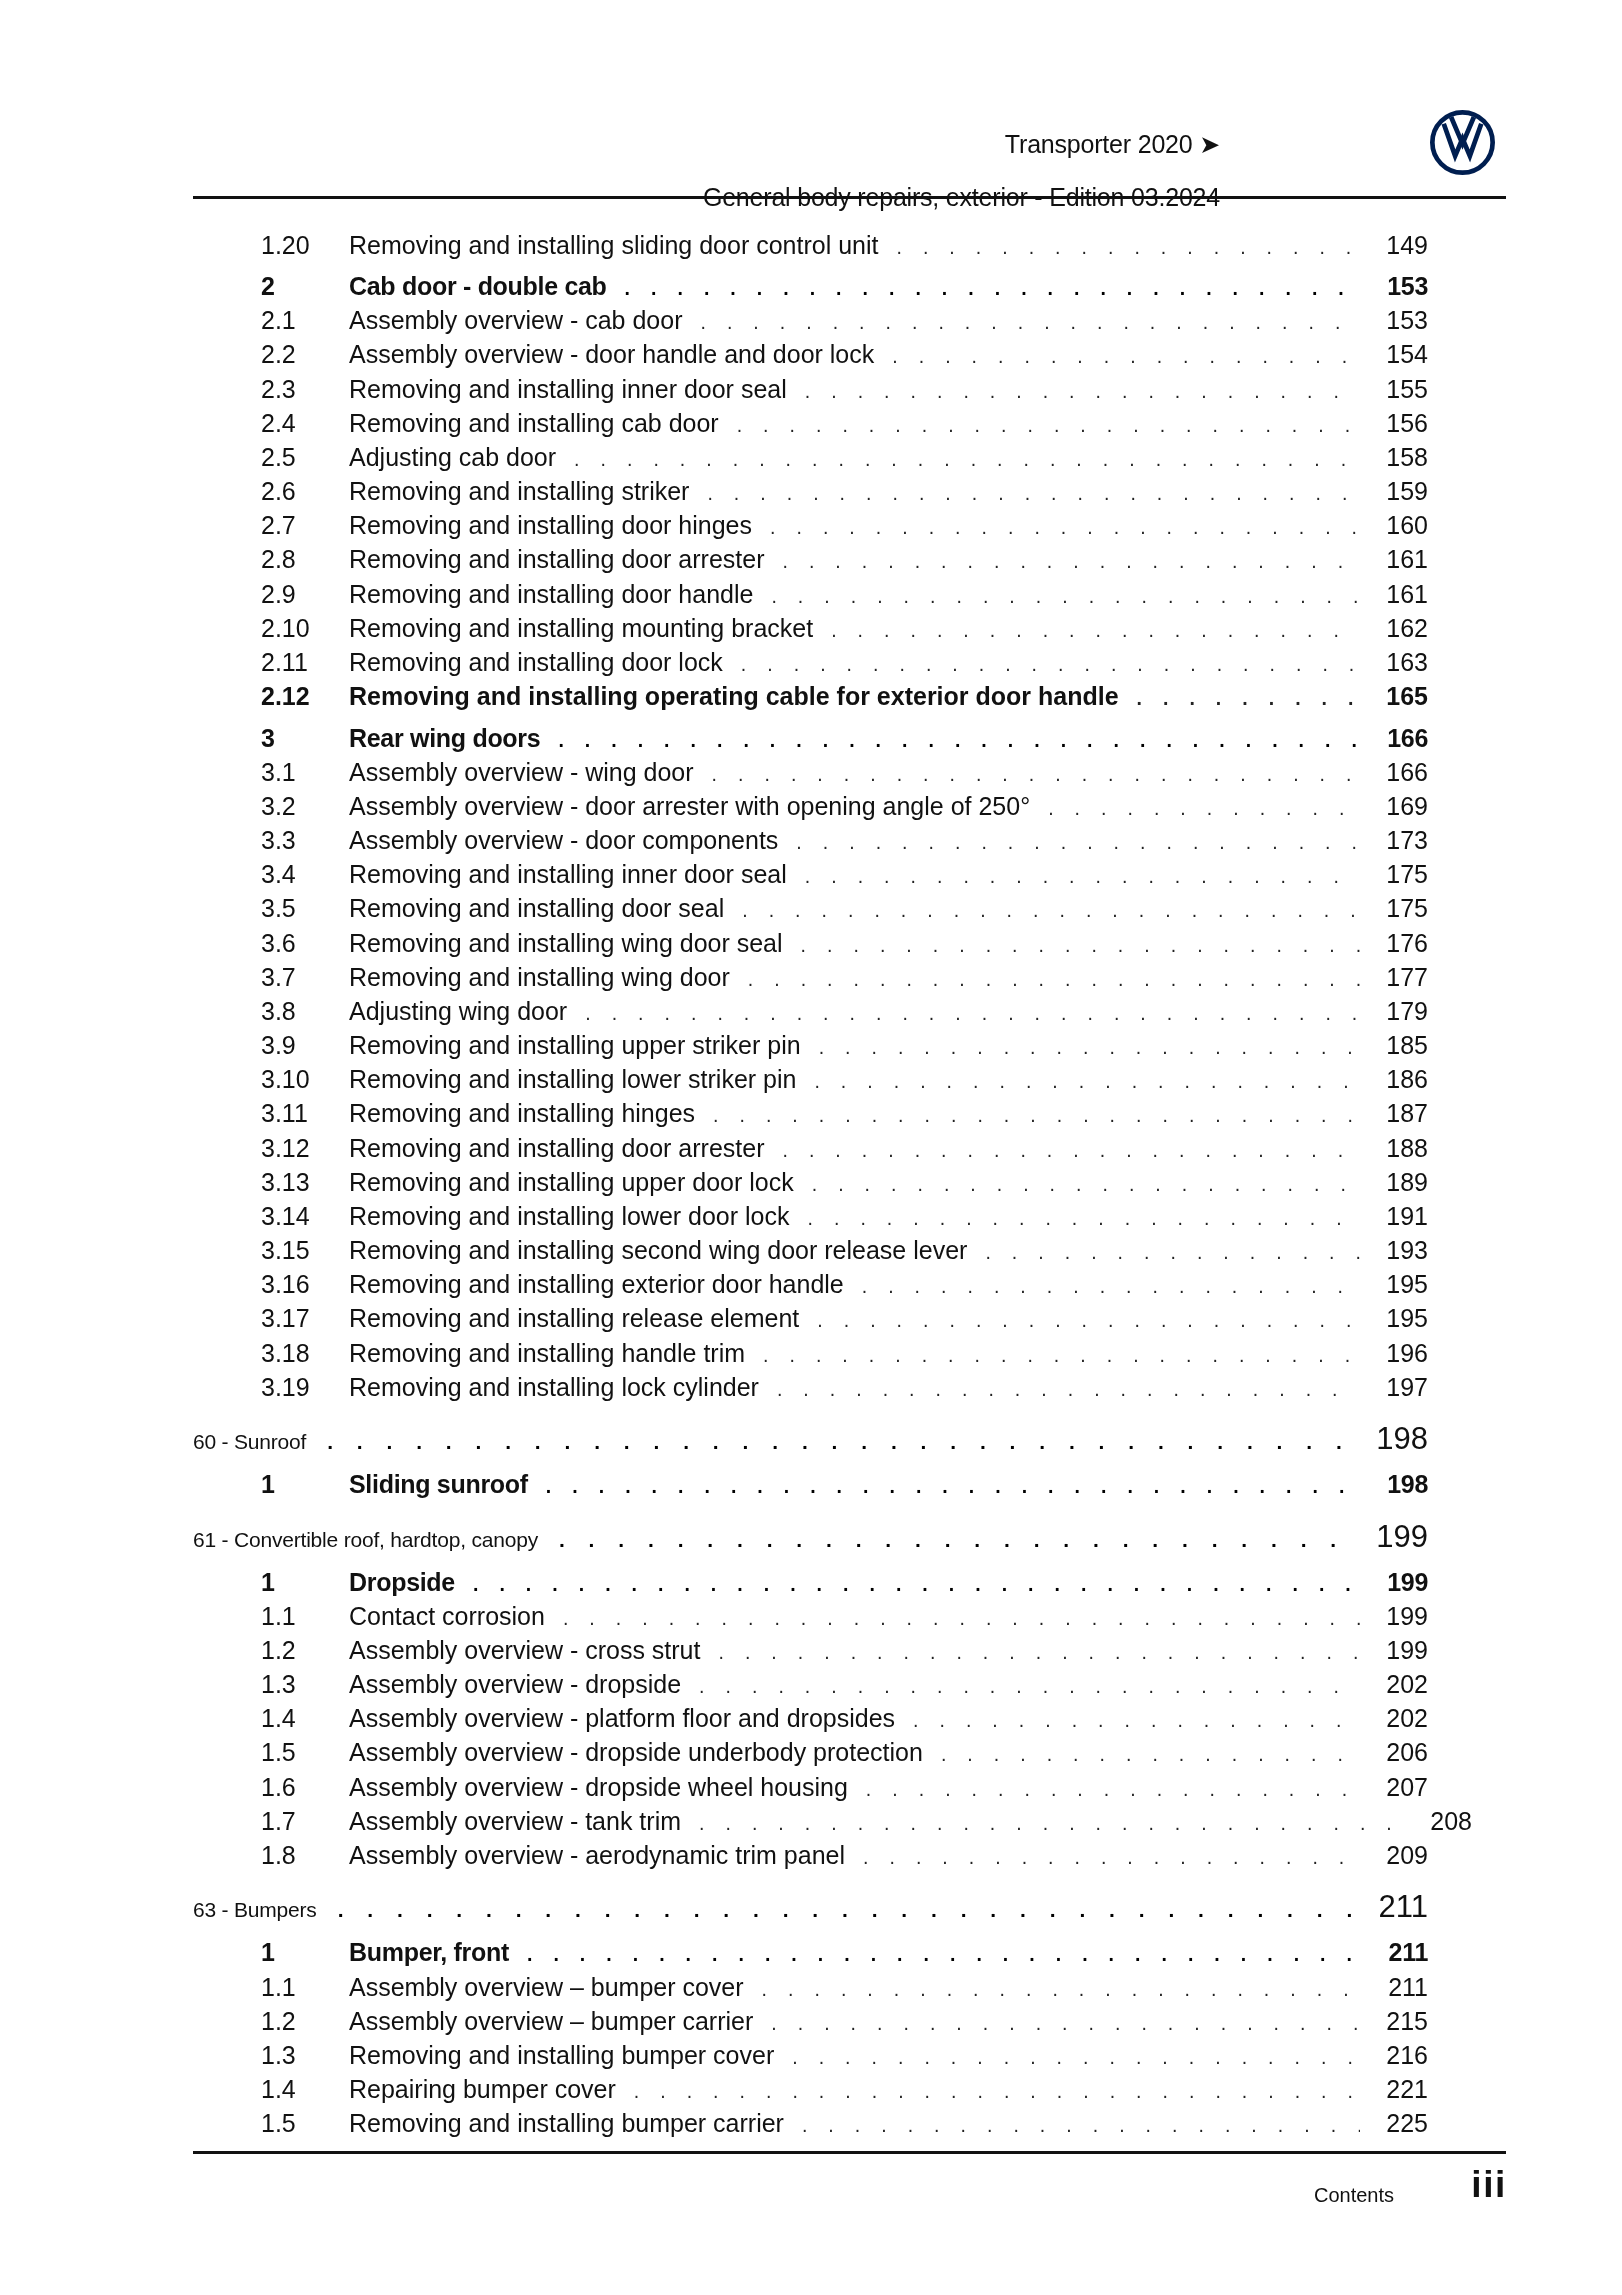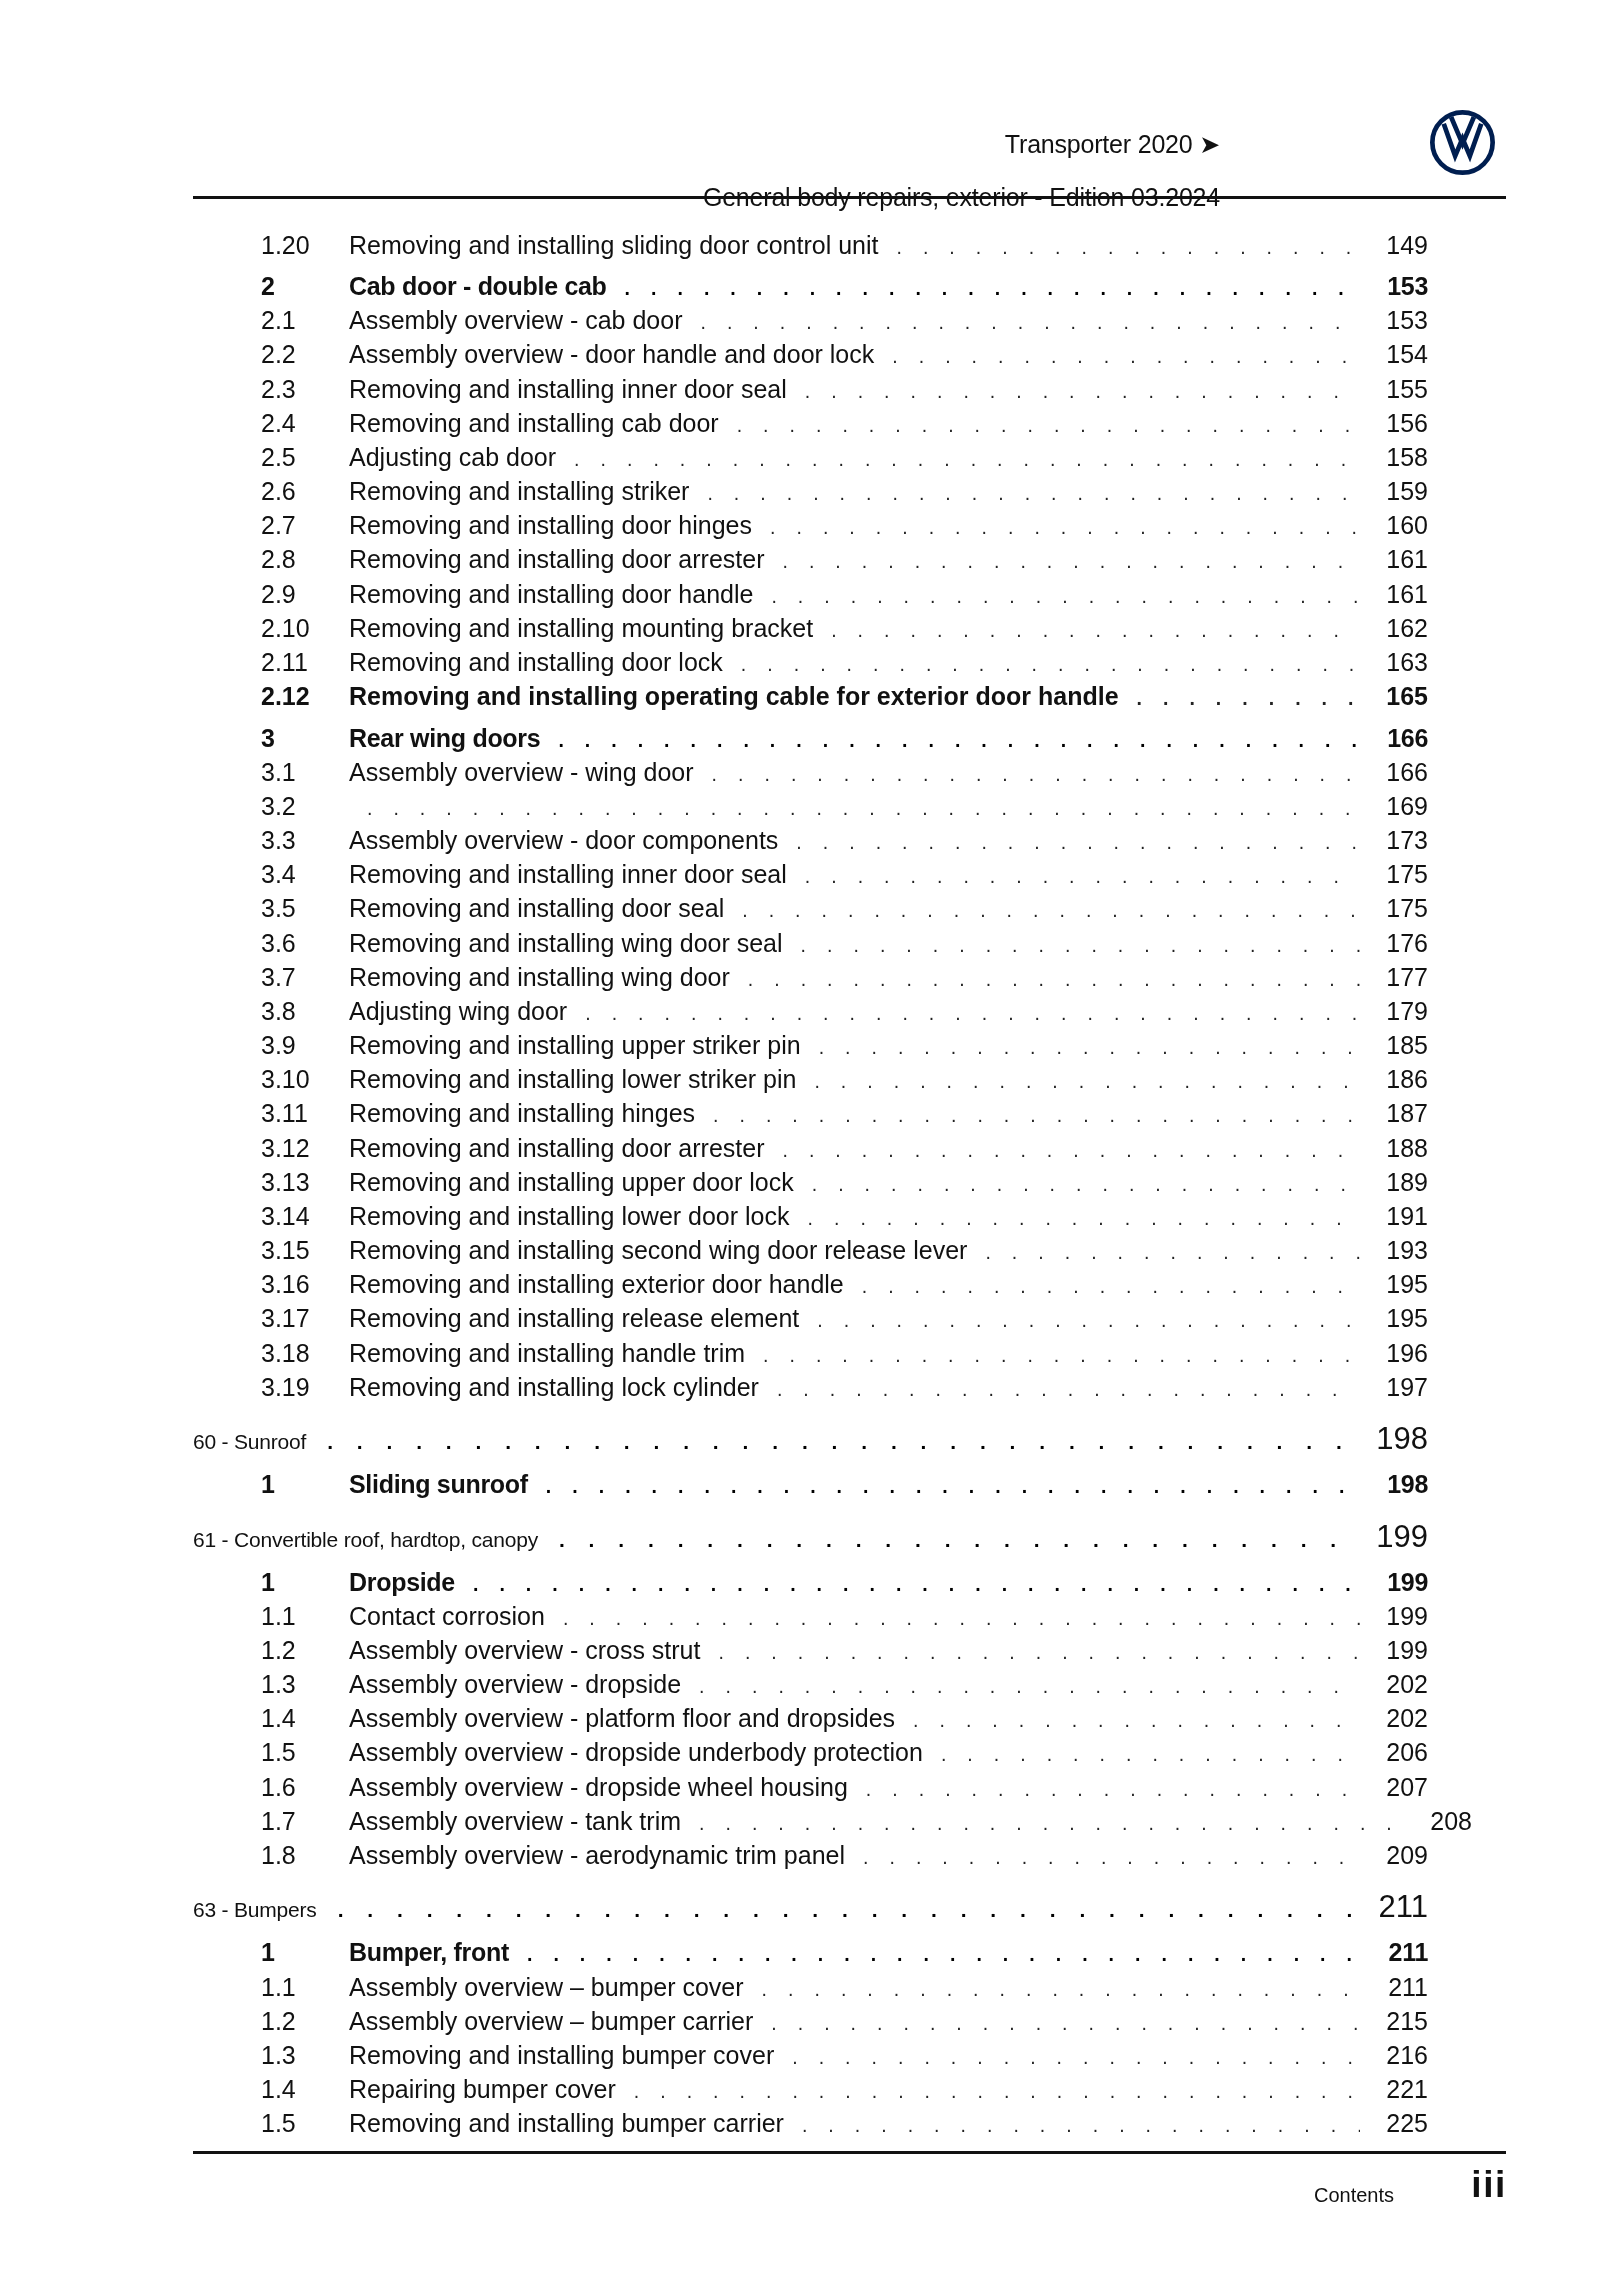--- a/index.html
+++ b/index.html
@@ -167,20 +167,21 @@
       <span class="num">3.1</span>
       <div class="title-wrap">
         <span class="title">Assembly overview - wing door</span>
         <span class="leader"> . . . . . . . . . . . . . . . . . . . . . . . . . . . . . . . . . . . . . . . . . . . . . . . . . . . . . . . . . . . . . . . . . . . . . . . . . . . . . . . . . . . . . . . . . . . . . . . . . . . . . . . . . . . . . . . . . . . . . . . .</span>
         <span class="page">166</span>
       </div>
     </div>
     <div class="row item" style="top: 787px;">
       <span class="num">3.2</span>
       <div class="title-wrap">
+        <span class="title">Assembly overview - door arrester with opening angle of 250°</span>
         <span class="leader"> . . . . . . . . . . . . . . . . . . . . . . . . . . . . . . . . . . . . . . . . . . . . . . . . . . . . . . . . . . . . . . . . . . . . . . . . . . . . . . . . . . . . . . . . . . . . . . . . . . . . . . . . . . . . . . . . . . . . . . . .</span>
         <span class="page">169</span>
       </div>
     </div>
     <div class="row item" style="top: 821px;">
       <span class="num">3.3</span>
       <div class="title-wrap">
         <span class="title">Assembly overview - door components</span>
         <span class="leader"> . . . . . . . . . . . . . . . . . . . . . . . . . . . . . . . . . . . . . . . . . . . . . . . . . . . . . . . . . . . . . . . . . . . . . . . . . . . . . . . . . . . . . . . . . . . . . . . . . . . . . . . . . . . . . . . . . . . . . . . .</span>
         <span class="page">173</span>

